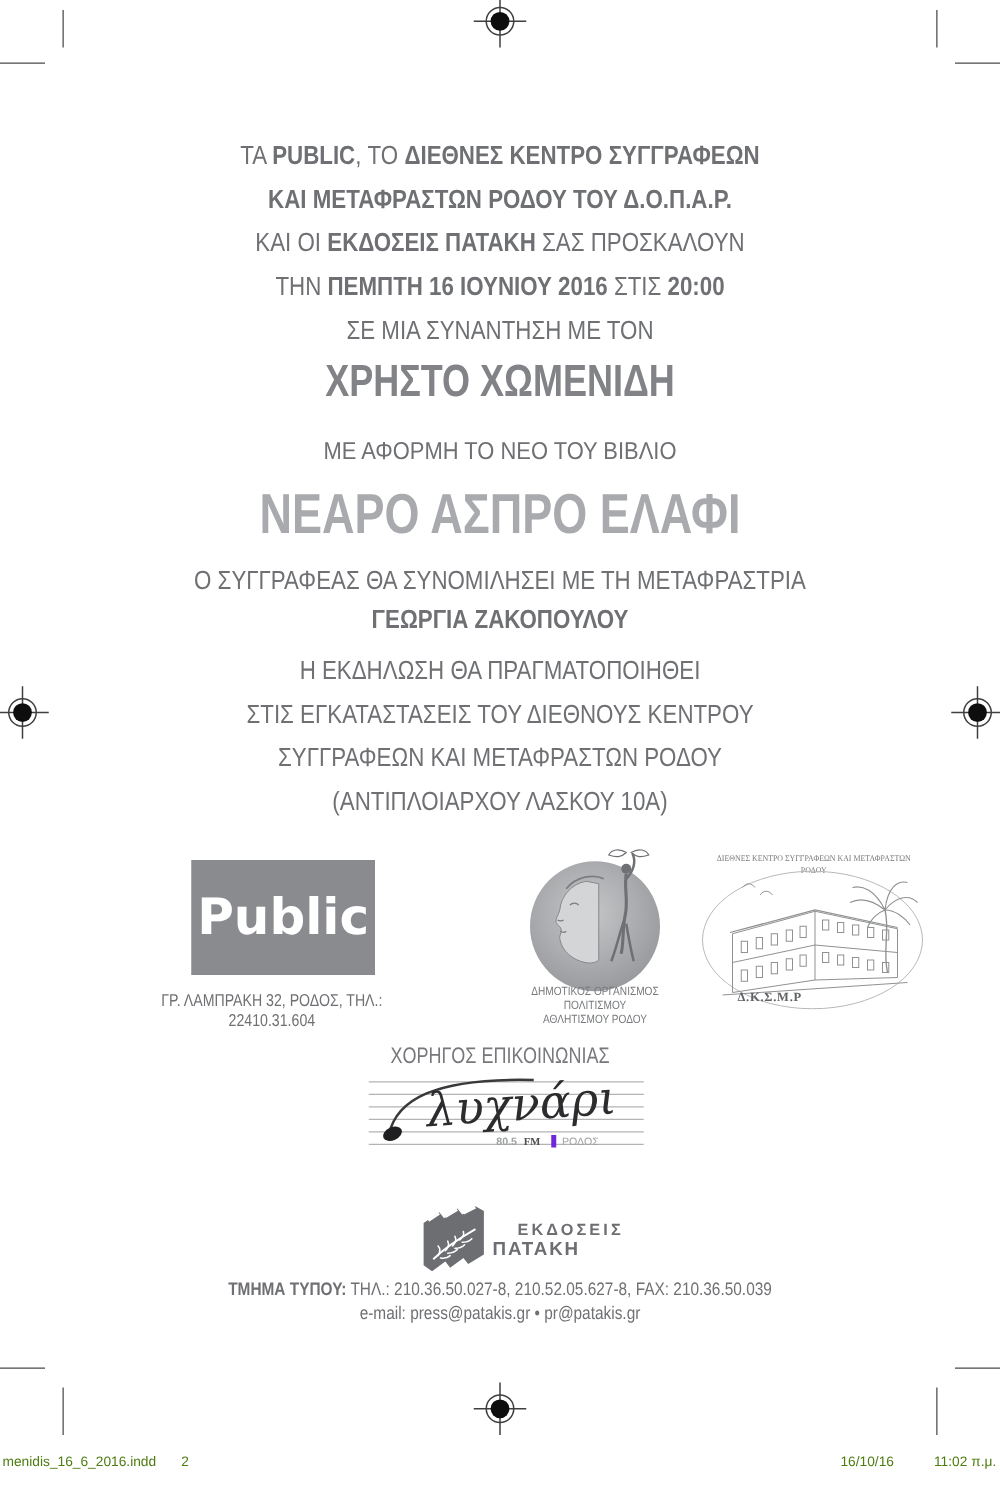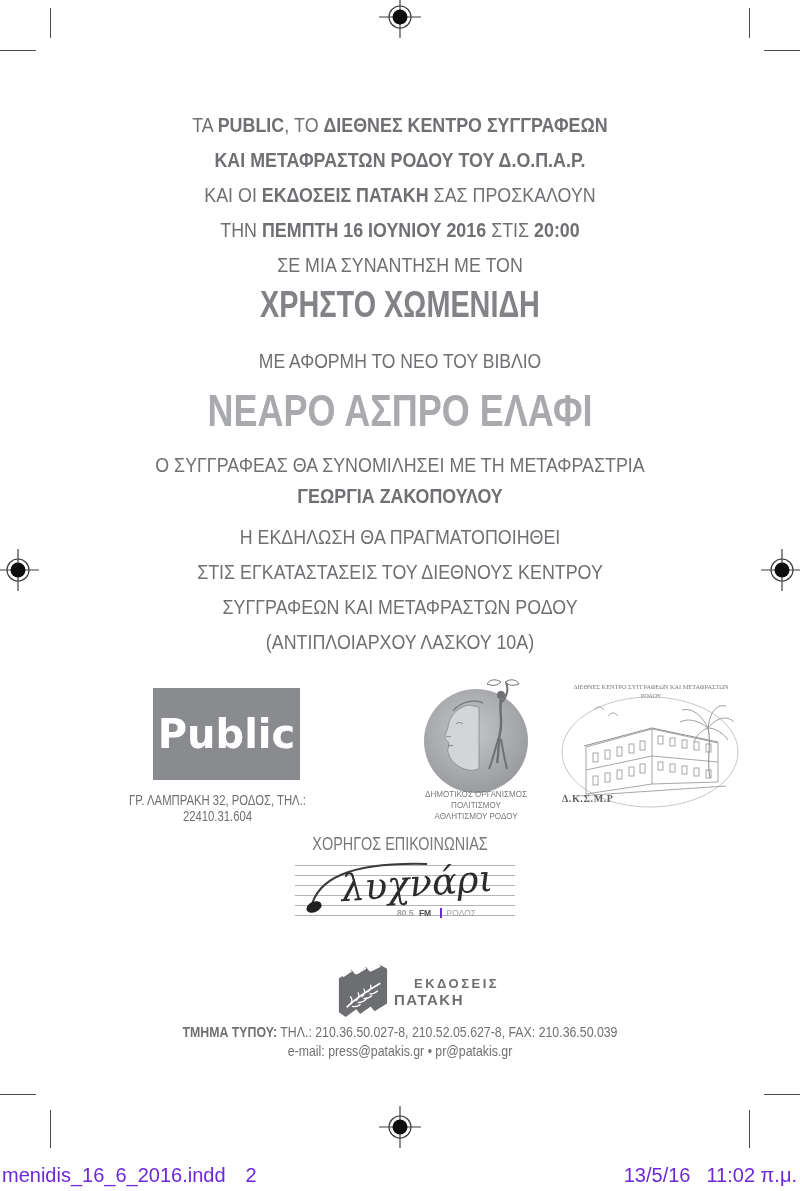--- a/index.html
+++ b/index.html
@@ -25,44 +25,44 @@
   .talk{top:449px;font-size:21px;line-height:31px;transform:scaleX(.85);}
   .venue{top:519px;font-size:21px;line-height:35px;transform:scaleX(.85);}
   
   .public-rect{left:153px;top:688px;width:147px;height:92px;background:#898b8e;
     color:#fff;text-align:center;line-height:92px;font-size:40px;font-weight:bold;
     font-family:"DejaVu Sans",sans-serif;}
   .public-addr{left:85px;top:793px;width:265px;text-align:center;font-size:13.8px;line-height:16px;transform:scaleX(.82);}
   .dopar-cap{left:386px;top:788px;width:180px;text-align:center;font-size:9.5px;line-height:11px;transform:scaleX(.85);color:#77797c;}
   .dksmr-title{left:556px;top:683px;width:190px;text-align:center;font-family:"Liberation Serif",serif;
     font-size:7px;line-height:9px;color:#77797c;transform:scaleX(.9);}
-  .dksmr-abbr{left:562px;top:793px;font-family:"Liberation Serif",serif;font-weight:bold;
+  .dksmr-abbr{left:590px;top:793px;font-family:"Liberation Serif",serif;font-weight:bold;
     font-size:10px;letter-spacing:.6px;color:#5f6163;}
   .media-head{top:834px;font-size:18px;line-height:20px;color:#77787b;transform:scaleX(.8);}
   
   .radio{left:295px;top:860px;width:220px;height:66px;position:absolute;}
   .staff{position:absolute;left:0;right:0;height:1px;background:#b3b4b6;}
   .radio-name{position:absolute;left:46px;top:2px;font-family:"DejaVu Serif",serif;font-style:italic;
     font-size:37px;color:#2c2c2e;transform:rotate(-4deg);}
   .radio-sub{position:absolute;left:102px;top:48px;font-size:8.5px;white-space:nowrap;}
   .radio-sub .freq{color:#9fa1a3;font-weight:bold;}
-  .radio-sub .band{color:#4c4d4f;font-weight:bold;margin-left:3px;}
-  .radio-sub .city{color:#9fa1a3;margin-left:6px;border-left:2px solid #6d28d9;padding-left:5px;}
+  .radio-sub .band{color:#4c4d4f;font-weight:bold;margin-left:3px;font-family:Liberation Serif, serif;}
+  .radio-sub .city{color:#9fa1a3;margin-left:6px;border-left:4px solid #6d28d9;padding-left:5px;}
   
   .pat-name{position:absolute;left:394px;top:976px;color:#6d6e71;}
   .pat-name .l1{font-size:13px;letter-spacing:2.5px;font-weight:bold;line-height:15px;padding-left:20px;}
   .pat-name .l2{font-size:15px;letter-spacing:1.5px;font-weight:bold;line-height:18px;}
   .press{top:1024px;font-size:14.5px;line-height:17px;transform:scaleX(.85);}
   .email{top:1043px;font-size:14.5px;line-height:17px;transform:scaleX(.85);}
   
-  .slug{top:1164px;font-size:20px;color:#6d28d9;white-space:nowrap;}
+  .slug{top:1164px;font-size:11px;color:#4d7c0f;white-space:nowrap;}
   .slug-left{left:2px;}
   .slug-right{right:3px;}
   .slug .pageno{margin-left:20px;}
-  .slug .time{margin-left:16px;}
+  .slug .time{margin-left:32px;}
   svg{display:block;}
 </style>
 </head>
 <body>
 
 <svg class="reg" style="left:378px;top:-5px;" viewBox="0 0 44 44">
   <line x1="22" y1="1" x2="22" y2="43"></line>
     <line x1="1" y1="22" x2="43" y2="22"></line>
   <circle class="ring" cx="22" cy="22" r="11"></circle>
     <circle class="dot" cx="22" cy="22" r="7.5"></circle>
@@ -211,13 +211,13 @@
 </svg>
 <div class="pat-name">
   <div class="l1">ΕΚΔΟΣΕΙΣ</div>
   <div class="l2">ΠΑΤΑΚΗ</div>
 </div>
 
 <div class="abs ctr ink press"><span class="b">ΤΜΗΜΑ ΤΥΠΟΥ:</span><span> ΤΗΛ.: 210.36.50.027-8, 210.52.05.627-8, FAX: 210.36.50.039</span></div>
 <div class="abs ctr ink email">e-mail: press@patakis.gr • pr@patakis.gr</div>
 
 <div class="abs slug slug-left"><span>menidis_16_6_2016.indd</span><span class="pageno">2</span></div>
-<div class="abs slug slug-right"><span>13/5/16</span><span class="time">11:02 π.μ.</span></div>
+<div class="abs slug slug-right"><span>16/10/16</span><span class="time">11:02 π.μ.</span></div>
 
 </body></html>

